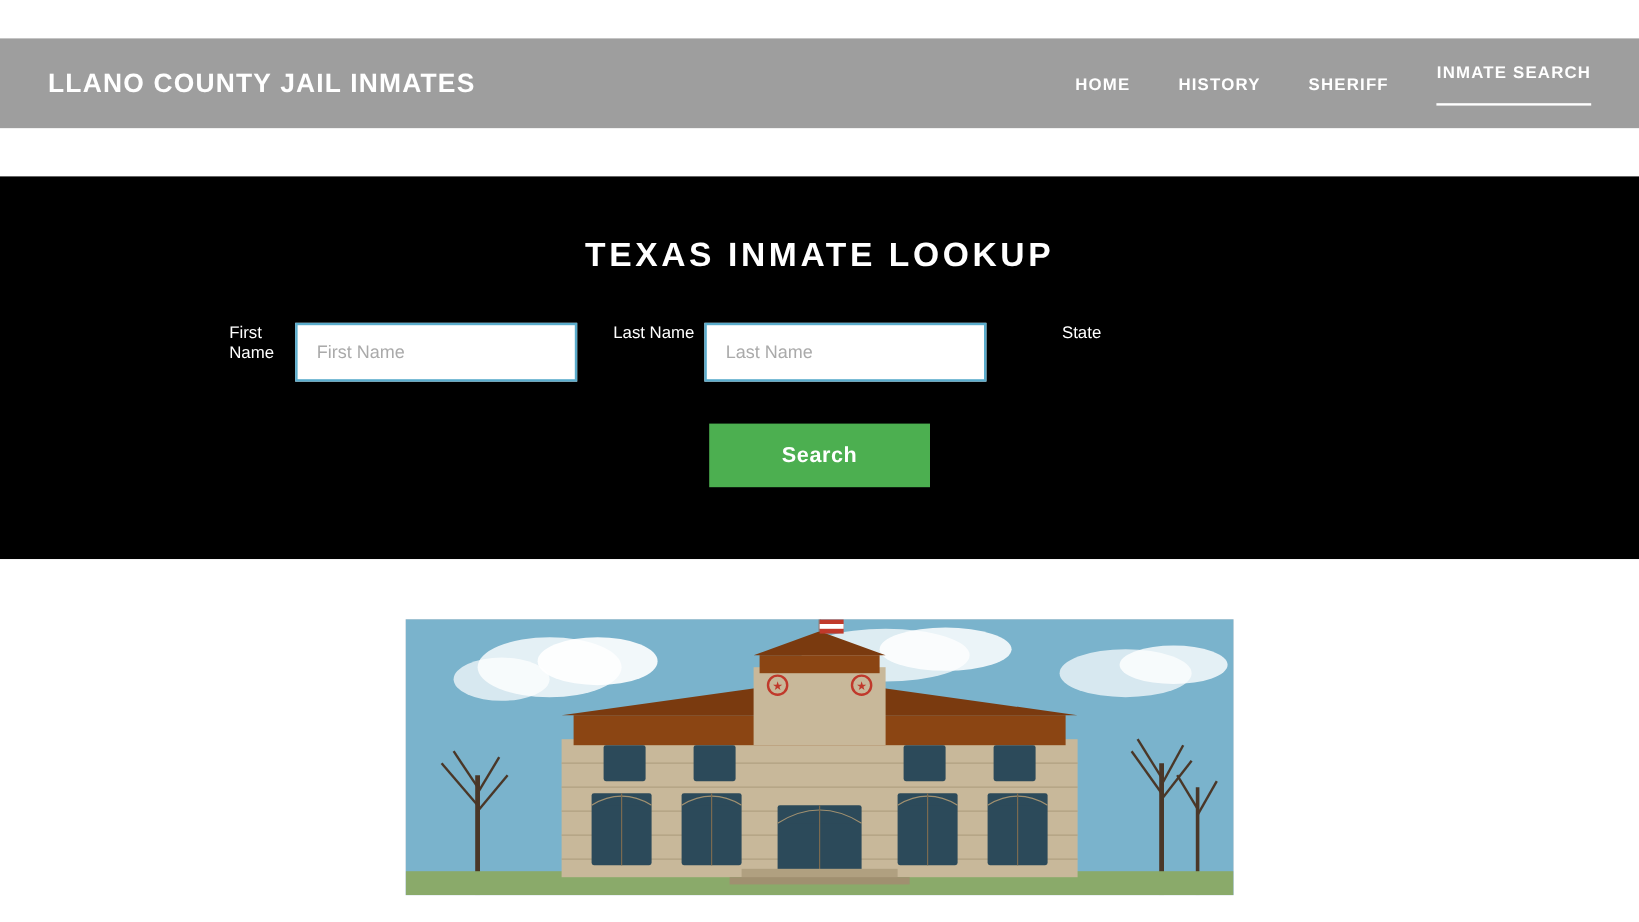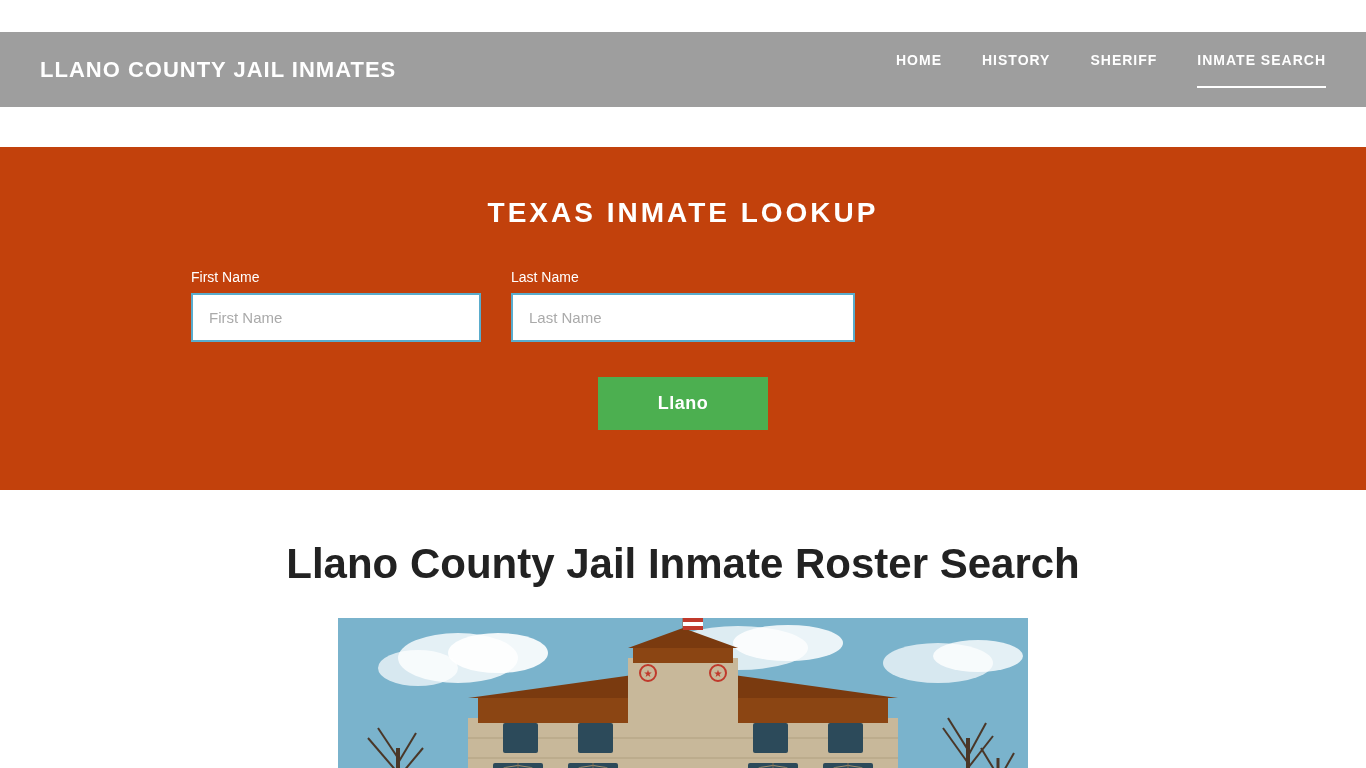--- a/index.html
+++ b/index.html
@@ -31,21 +31,21 @@
       color: #fff;
       font-size: 22px;
       font-weight: 900;
       letter-spacing: 1px;
       text-transform: uppercase;
     }
 
     .nav {
       display: flex;
       gap: 40px;
-      align-items: flex-start;
+      align-items: center;
     }
 
     .nav-item {
       color: #fff;
       font-size: 14px;
       font-weight: 700;
       letter-spacing: 1px;
       text-transform: uppercase;
       cursor: pointer;
       text-decoration: none;
@@ -57,21 +57,21 @@
     }
 
     
     .white-strip {
       background: #fff;
       height: 40px;
     }
 
     
     .search-section {
-      background: #c2410c;
+      background: #000000;
       padding: 50px 82px 60px;
       margin: 0;
     }
 
     .search-title {
       text-align: center;
       color: #fff;
       font-size: 28px;
       font-weight: 700;
       letter-spacing: 3px;
@@ -81,21 +81,21 @@
 
     .search-fields {
       display: flex;
       gap: 30px;
       justify-content: center;
       margin-bottom: 35px;
     }
 
     .field-group {
       display: flex;
-      flex-direction: column;
+      flex-direction: row;
       gap: 8px;
     }
 
     .field-group.first-name {
       width: 290px;
     }
 
     .field-group.last-name {
       width: 344px;
     }
@@ -194,30 +194,30 @@
       <label class="field-label">First Name</label>
       <input class="field-input" type="text" placeholder="First Name" style="">
     </div>
 
     <div class="field-group last-name">
       <label class="field-label">Last Name</label>
       <input class="field-input" type="text" placeholder="Last Name" style="">
     </div>
 
     <div class="field-group state">
+      <label class="field-label">State</label>
     </div>
   </div>
 
   <div class="search-button-wrapper">
-    <button class="search-button">Llano</button>
+    <button class="search-button">Search</button>
   </div>
 </section>
 
 <section class="content-section">
-  <h2 class="content-title">Llano County Jail Inmate Roster Search</h2>
 
   <div class="building-image">
     <svg class="building-svg" viewBox="0 0 690 230" xmlns="http://www.w3.org/2000/svg">
 
       <rect width="690" height="230" fill="#7ab3cc"></rect>
 
       <ellipse cx="120" cy="40" rx="60" ry="25" fill="white" opacity="0.8"></ellipse>
       <ellipse cx="160" cy="35" rx="50" ry="20" fill="white" opacity="0.9"></ellipse>
       <ellipse cx="80" cy="50" rx="40" ry="18" fill="white" opacity="0.7"></ellipse>
       <ellipse cx="400" cy="30" rx="70" ry="22" fill="white" opacity="0.75"></ellipse>

